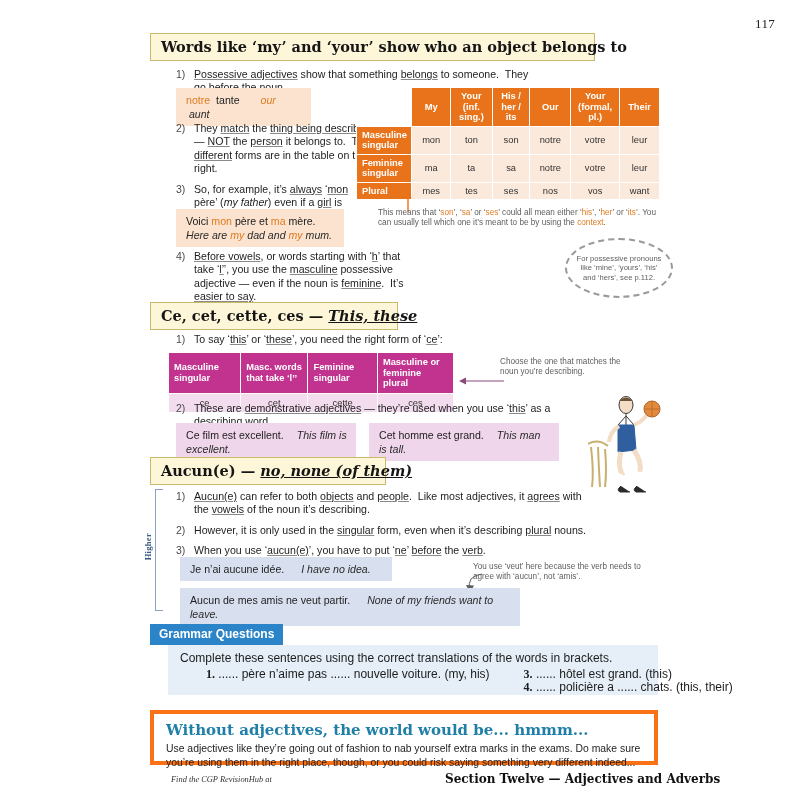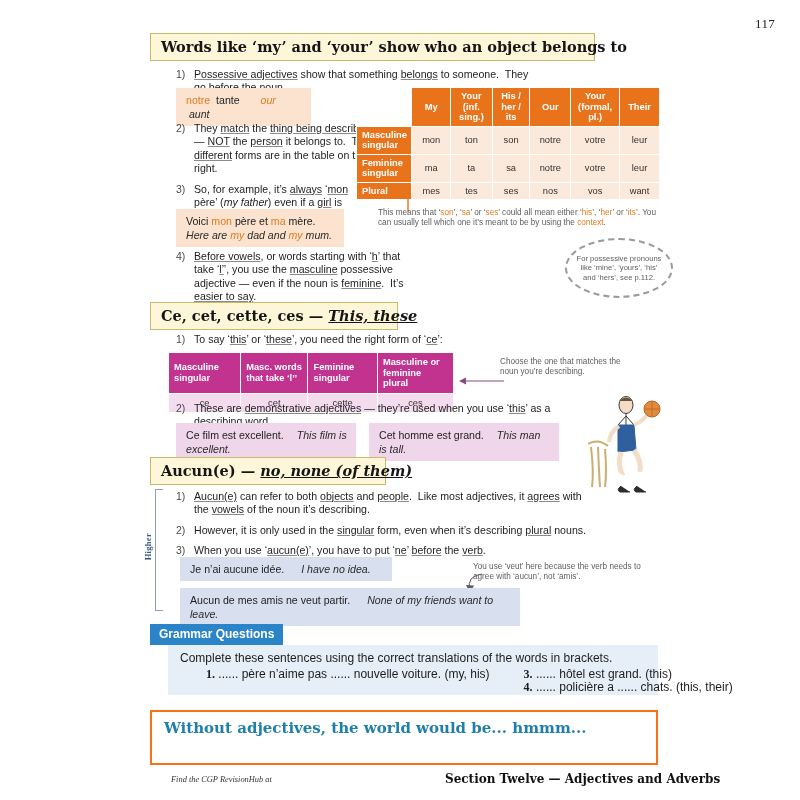--- a/index.html
+++ b/index.html
@@ -122,21 +122,21 @@
   }
   .gq-intro{margin-bottom:2px;}
   .gq-cols{display:flex;}
   .gq-col{padding-left:26px;}
   .gq-col.right{padding-left:34px;}
   .gq-q{white-space:nowrap;}
   .gq-q b{font-family:"Liberation Serif", serif;}
 
   
   .sumbox{
-    position:absolute;border:2px solid #f97316;box-sizing:border-box;
+    position:absolute;border:4px solid #f97316;box-sizing:border-box;
     background:#fff;padding:7px 12px 0 12px;
   }
   .sum-title{
     color:#1f7fa8;font-family:"DejaVu Serif", serif;font-weight:bold;
     font-size:15px;margin-bottom:3px;
   }
   .sum-text{font-size:10.4px;line-height:14px;color:#1d1d1d;}
 
   
   .foot-left{
@@ -380,18 +380,19 @@
       </div>
       <div class="gq-col right">
         <div class="gq-q"><b>3.</b><span> ...... hôtel est grand. (this)</span></div>
         <div class="gq-q"><b>4.</b><span> ...... policière a ...... chats. (this, their)</span></div>
       </div>
     </div>
   </div>
 
   <div class="sumbox" style="left:150px;top:710px;width:508px;height:55px;">
     <div class="sum-title">Without adjectives, the world would be... hmmm...</div>
+    <div class="sum-text">Use adjectives like they’re going out of fashion to nab yourself extra marks in the exams.  Do make sure you’re using them in the right place, though, or you could risk saying something very different indeed...</div>
   </div>
 
   <div class="foot-left" style="left:171px;top:775px;">Find the CGP RevisionHub at</div>
   <div class="foot-right" style="left:445px;top:772px;">Section Twelve — Adjectives and Adverbs</div>
 
 </div>
 
 </body></html>

